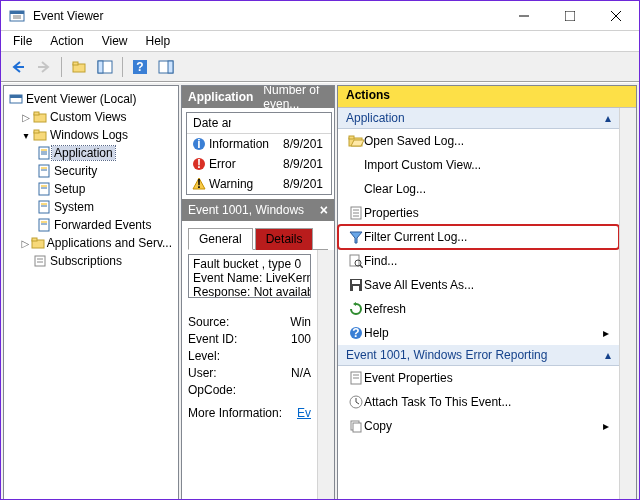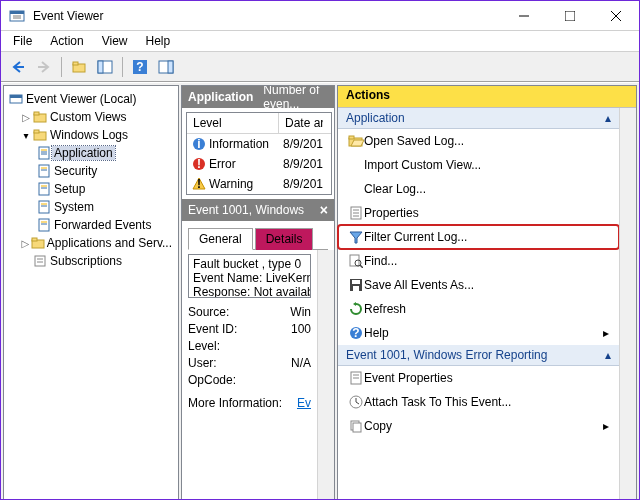--- a/index.html
+++ b/index.html
@@ -31,24 +31,24 @@
   .mid-header .h1 { font-weight: 600; }
   .grid { border: 1px solid #828790; margin: 4px; }
   .grid-head { display: flex; background: #fff; border-bottom: 1px solid #d4d4d4; }
   .grid-head div { padding: 3px 6px; border-right: 1px solid #d4d4d4; }
   .grid-row { display: flex; height: 20px; align-items: center; padding: 0 4px;}
   .grid-row .ic { width: 16px; display:flex; justify-content:center; margin-right: 2px;}
   .grid-col-level { width: 92px; overflow:hidden; white-space:nowrap; text-overflow:clip;}
   .grid-col-date { width: 44px; overflow:hidden; white-space:nowrap;}
   .detail-header { height: 22px; background: #808080; color: #fff; display:flex; align-items:center; justify-content:space-between; padding: 0 6px; overflow:hidden; white-space:nowrap;}
   .tabs { display:flex; border-bottom: 1px solid #a0a0a0; margin: 6px 6px 0 6px; }
-  .tab { padding: 3px 10px; border: 1px solid #a0a0a0; border-bottom: none; margin-right: 2px; background: #be185d; position: relative; top: 1px;}
+  .tab { padding: 3px 10px; border: 1px solid #a0a0a0; border-bottom: none; margin-right: 2px; background: #b91c1c; position: relative; top: 1px;}
   .tab.active { background: #fff; border-bottom: 1px solid #fff; }
   .detail-body { margin: 4px 6px; overflow:hidden; }
-  .detail-box { border: 1px solid #828790; padding: 2px 4px; font-size:11px; line-height:14px; height: 44px; overflow:hidden; margin-bottom: 6px; white-space:nowrap;}
+  .detail-box { border: 1px solid #828790; padding: 2px 4px; font-size:11px; line-height:14px; height: 44px; overflow:hidden; margin-bottom: 16px; white-space:nowrap;}
   .kv { display:flex; font-size:11px; line-height:17px; }
   .kv .k { width: 62px; }
   .kv .v { flex:1; text-align:right; overflow:hidden; white-space:nowrap; color:#000;}
   .kv .v.link { color: #0066cc; text-decoration: underline;}
   .actions-title { height: 22px; background: #fde047; border-bottom: 1px solid #c0c0c0; padding: 2px 8px; font-weight:600; }
   .actions-group { background: #e5edf7; border-bottom: 1px solid #c0ccdc; padding: 3px 8px; display:flex; align-items:center; justify-content:space-between; color:#15428b; }
   .action-item { display:flex; align-items:center; height: 24px; padding: 0 10px; }
   .action-item .ic { width: 16px; display:flex; justify-content:center; }
   .action-item .arrow { margin-left: auto; color:#000;}
   .hl { outline: 2px solid #c22; outline-offset: -1px; border-radius: 3px; }
@@ -248,21 +248,20 @@
 
     <div class="col col-mid">
       <div class="mid-header">
         <span class="h1">Application</span>
         <span>Number of even...</span>
       </div>
       <div class="panel-with-scroll">
         <div class="content">
           <div class="grid">
             <div class="grid-head">
-              <div class="grid-col-level">Level</div>
               <div class="grid-col-date" style="border-right:none">Date ar</div>
             </div>
             <div class="grid-row">
               <span class="ic">
                   <svg width="14" height="14">
                     <circle cx="7" cy="7" r="6" fill="#3a7fd5"></circle>
                     <text x="7" y="11" text-anchor="middle" fill="#fff" font-size="10" font-weight="bold">i</text>
                   </svg>
                 </span>
               <span class="grid-col-level" style="width:74px">Information</span>

